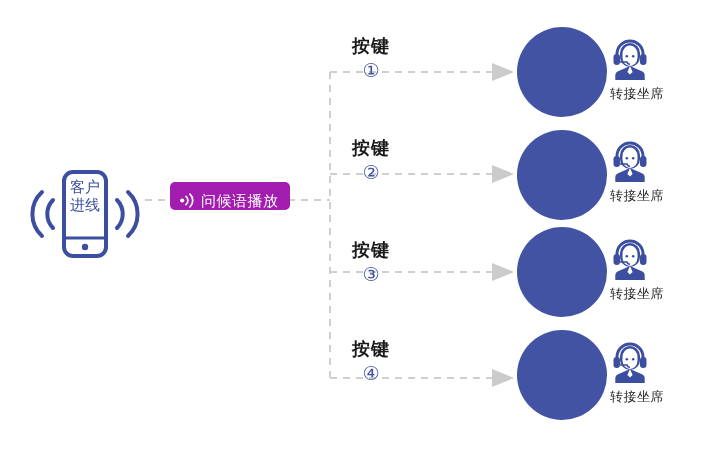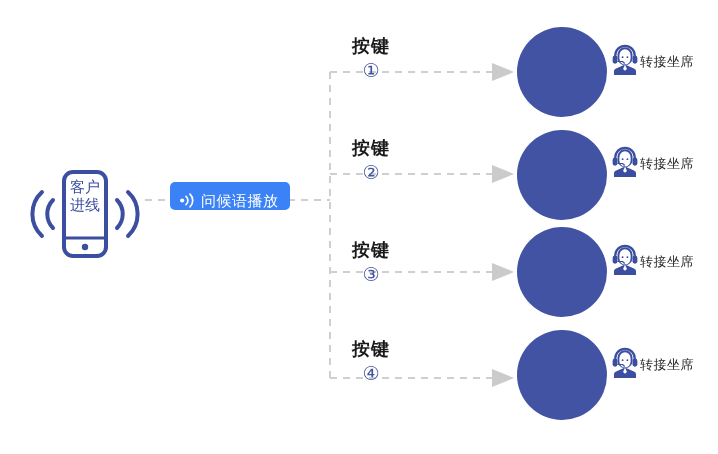--- a/index.html
+++ b/index.html
@@ -41,21 +41,21 @@
   .greeting-pill {
     position: absolute;
     left: 170px;
     top: 182px;
     height: 28px;
     box-sizing: border-box;
     padding: 8px 11px 0 9px;
     display: flex;
     align-items: center;
     gap: 6px;
-    background: #3b82f6;
+    background: #a21caf;
     border-radius: 5px;
     color: #ffffff;
     font-size: 15px;
     line-height: 1;
     white-space: nowrap;
   }
   .greeting-pill .snd { display: block; }
   .greeting-pill .pill-text {
     position: relative;
     top: 0px;
@@ -89,22 +89,21 @@
     height: 90px;
     border-radius: 50%;
     background: #4253a4;
   }
 
   
   .agent {
     position: absolute;
     width: 84px;
     display: flex;
-    flex-direction: row;
-    align-items: center;
+    flex-direction: column;
   }
   .agent svg { display: block; }
   .agent-caption {
     margin-top: 3px;
     font-size: 13px;
     color: #231f20;
     white-space: nowrap;
     letter-spacing: 0.5px;
   }
 </style>

